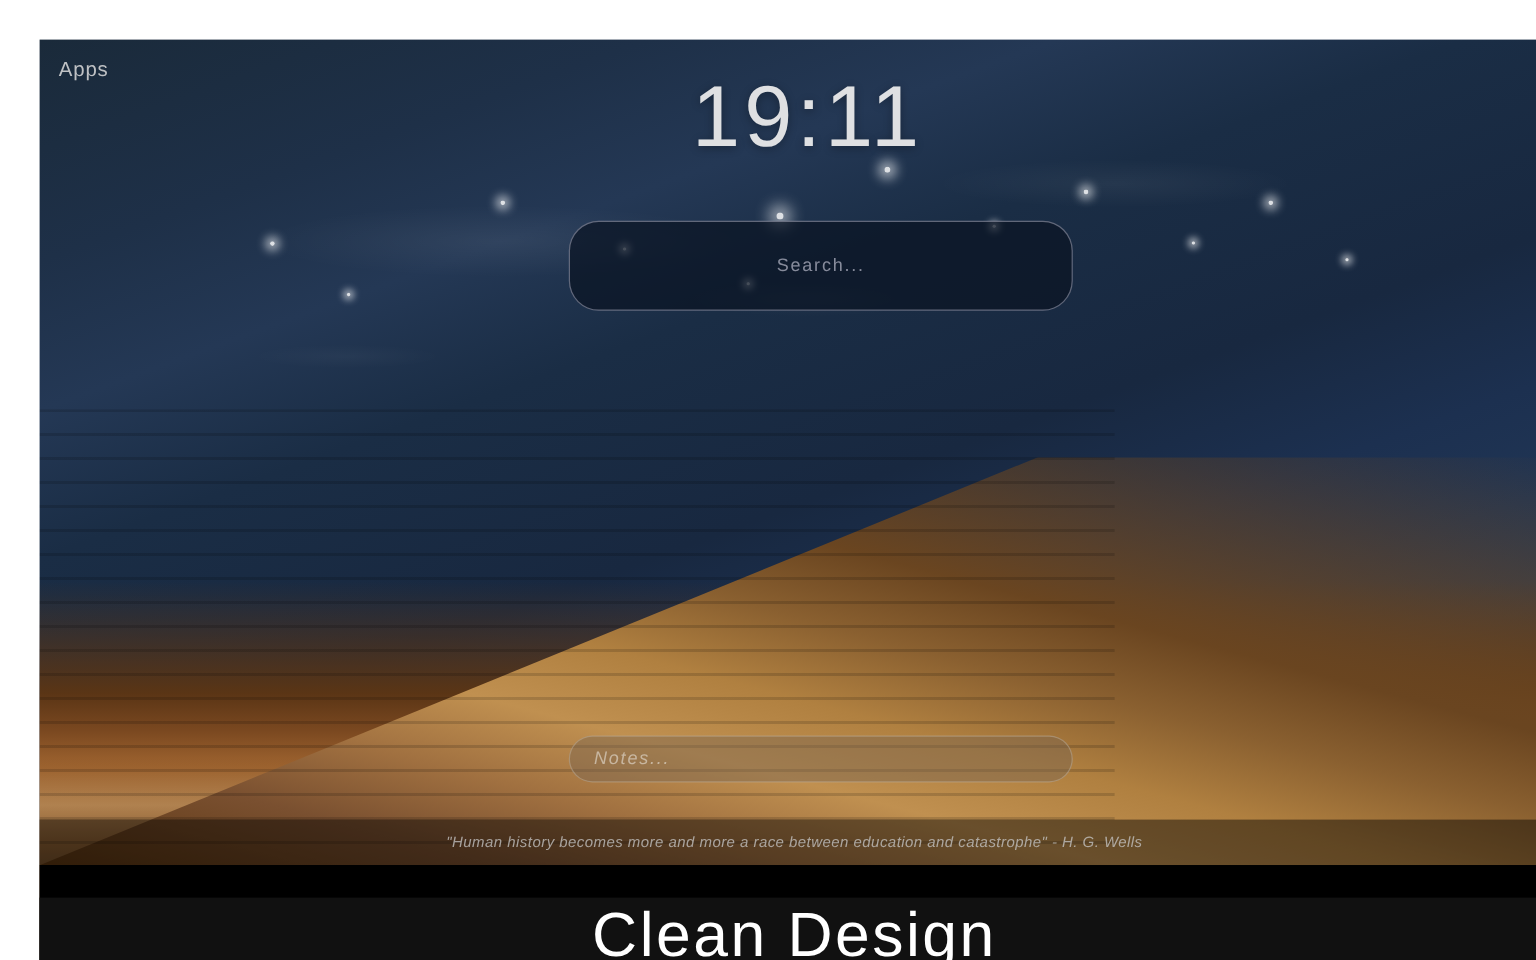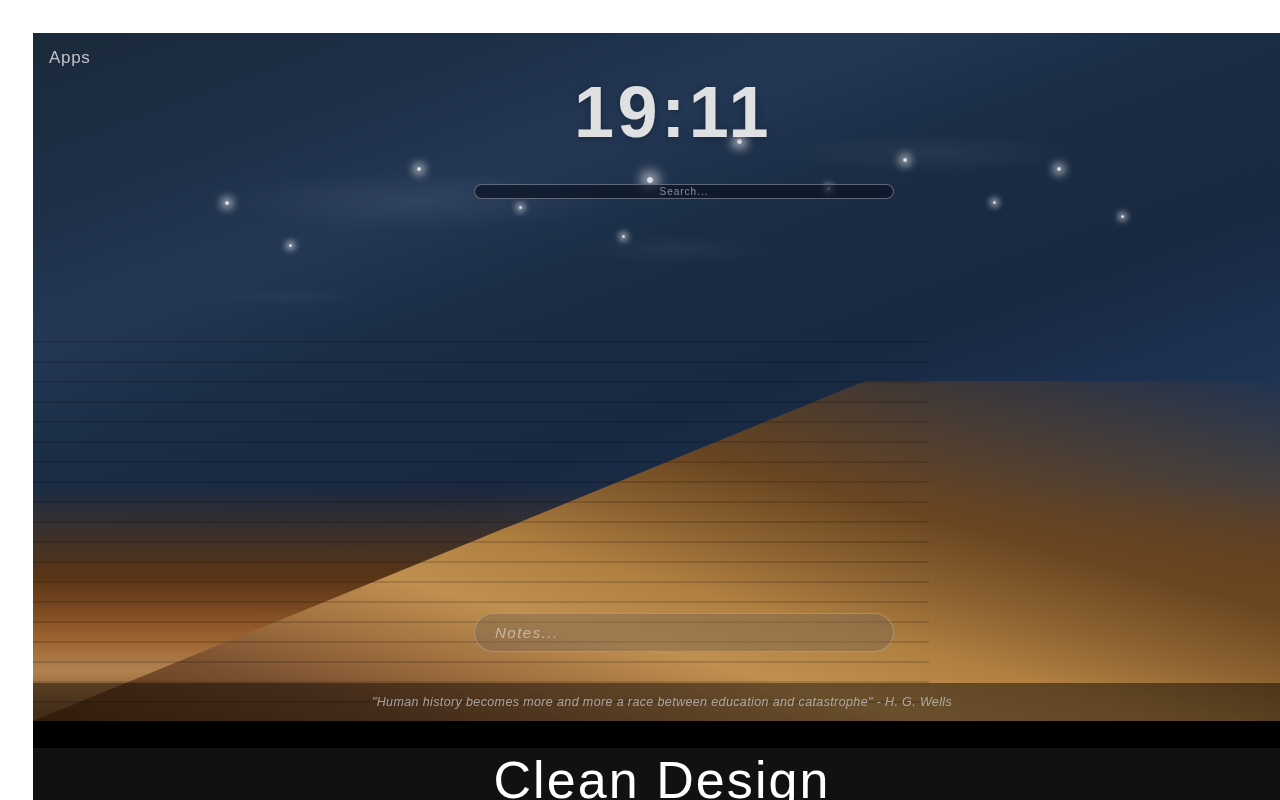--- a/index.html
+++ b/index.html
@@ -154,49 +154,49 @@
       font-weight: 300;
       letter-spacing: 0.04em;
       z-index: 20;
       cursor: pointer;
       text-decoration: none;
     }
 
     
     .clock {
       position: absolute;
-      top: 38px;
+      top: 24px;
       left: 50%;
       transform: translateX(-50%);
       color: rgba(240,240,240,0.92);
       font-size: 72px;
-      font-weight: 700;
+      font-weight: 400;
       letter-spacing: 0.05em;
       z-index: 20;
       text-shadow: 0 1px 8px rgba(0,0,0,0.3);
     }
 
     
     .search-container {
       position: absolute;
       top: 140px;
       left: 50%;
       transform: translateX(-50%);
       z-index: 20;
       width: 420px;
     }
 
     .search-input {
       width: 100%;
-      padding: 1px 20px;
+      padding: 28px 20px;
       background: rgba(10,20,35,0.72);
       border: 1px solid rgba(180,180,200,0.5);
       border-radius: 25px;
       color: rgba(220,220,220,0.85);
-      font-size: 10px;
+      font-size: 15px;
       font-weight: 300;
       letter-spacing: 0.08em;
       outline: none;
       text-align: center;
     }
 
     .search-input::placeholder {
       color: rgba(200,200,215,0.65);
       letter-spacing: 0.1em;
     }

